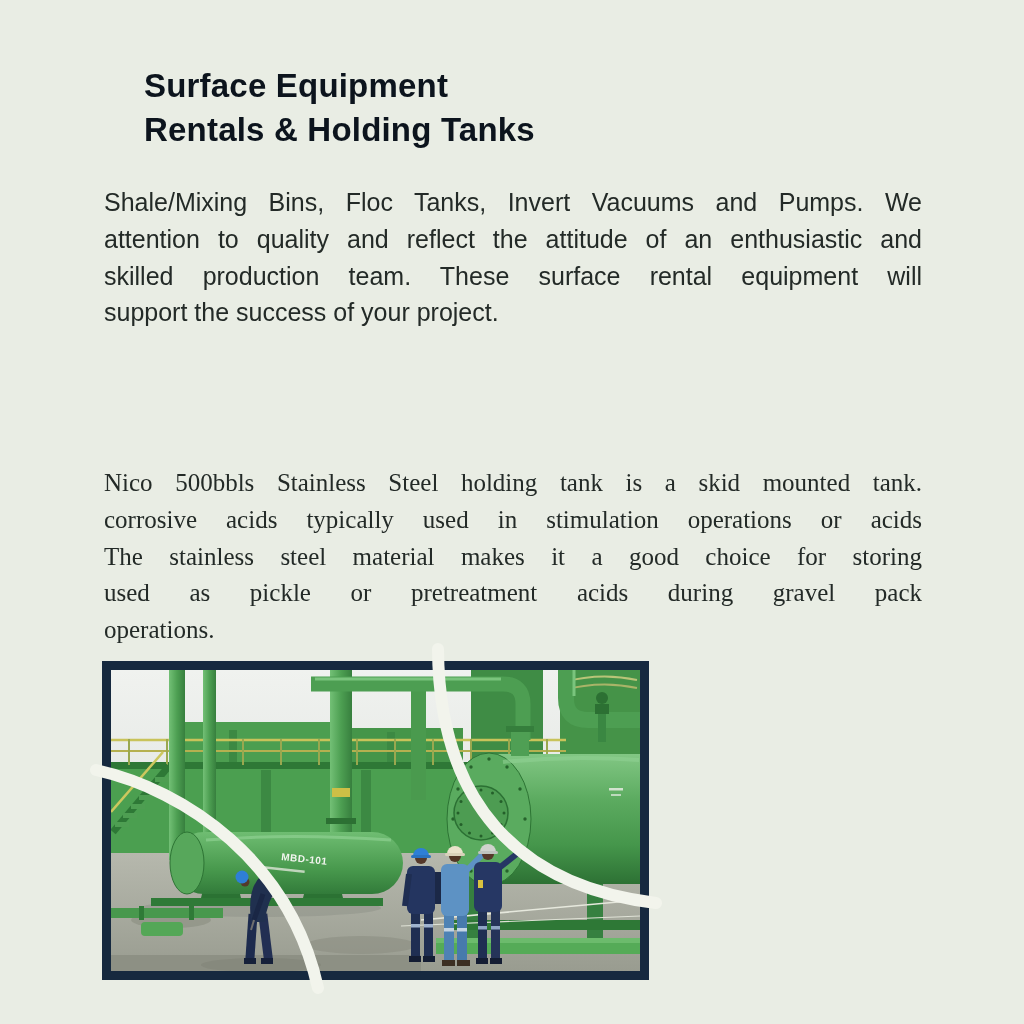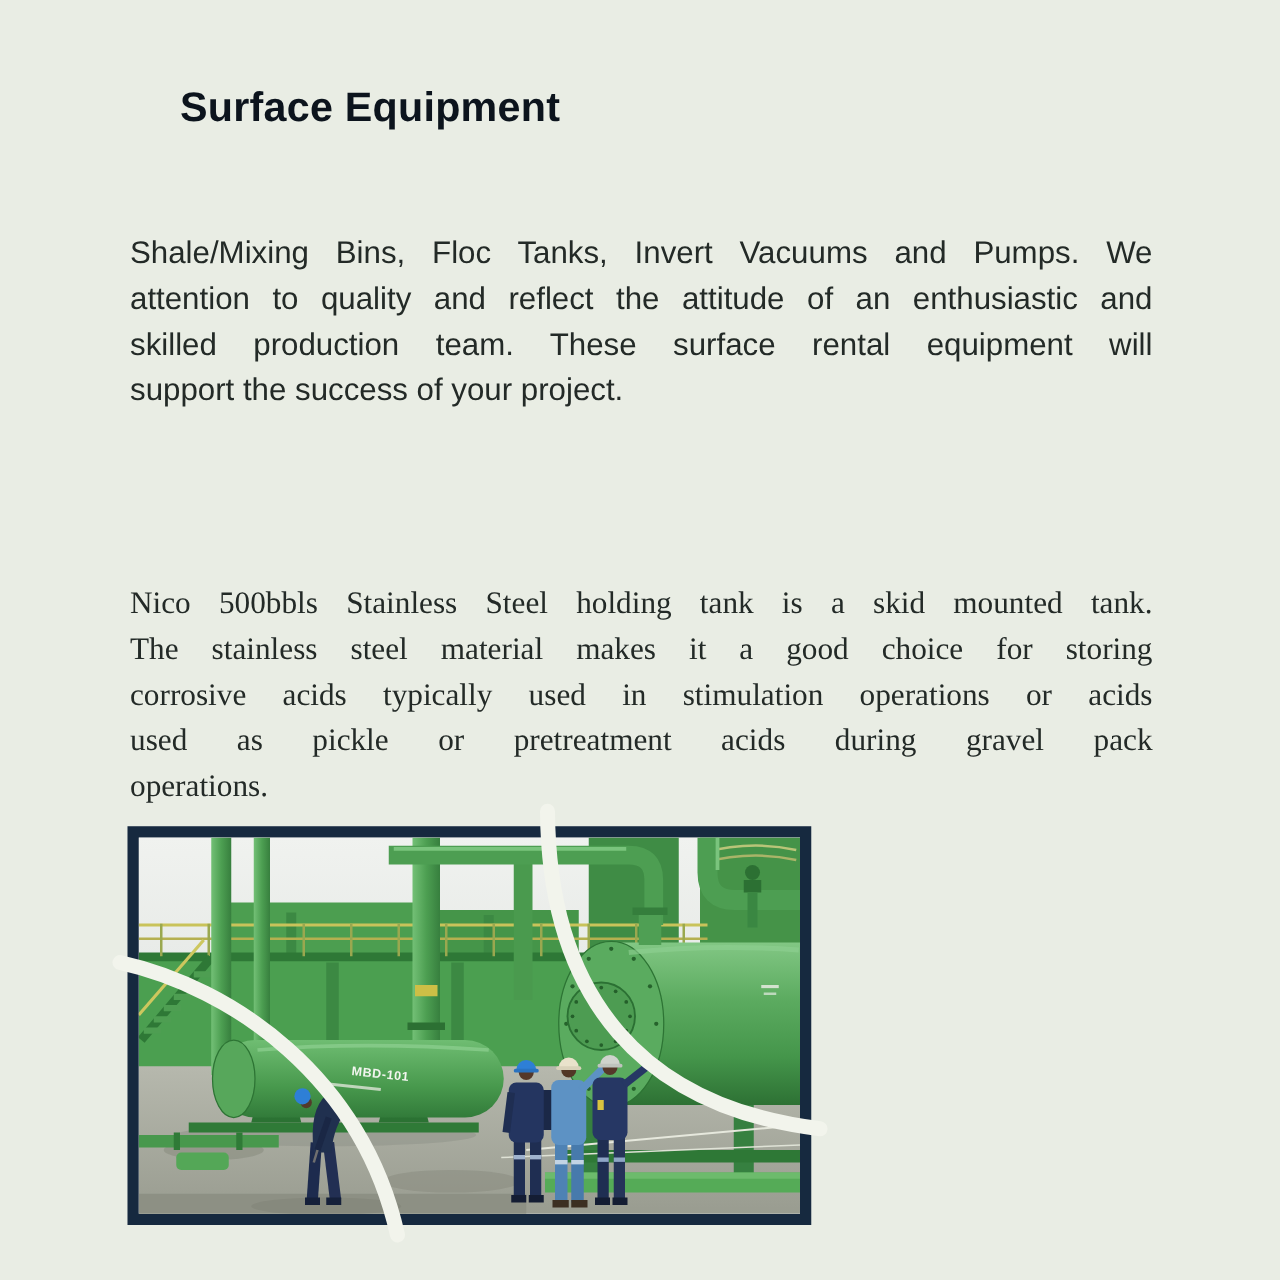--- a/index.html
+++ b/index.html
@@ -41,33 +41,34 @@
     pointer-events:none;
   }
 </style>
 </head>
 <body>
 
 <div id="page">
 
   <div id="heading">
     <div>Surface Equipment</div>
+    <div>Rentals &amp; Holding Tanks</div>
   </div>
 
   <div id="para1" class="para">
     <div class="jline">Shale/Mixing Bins, Floc Tanks, Invert Vacuums and Pumps. We</div>
     <div class="jline">attention to quality and reflect the attitude of an enthusiastic and</div>
     <div class="jline">skilled production team. These surface rental equipment will</div>
     <div class="jline last">support the success of your project.</div>
   </div>
 
   <div id="para2" class="para">
     <div class="jline">Nico 500bbls Stainless Steel holding tank is a skid mounted tank.</div>
+    <div class="jline">corrosive acids typically used in stimulation operations or acids</div>
     <div class="jline">The stainless steel material makes it a good choice for storing</div>
-    <div class="jline">corrosive acids typically used in stimulation operations or acids</div>
     <div class="jline">used as pickle or pretreatment acids during gravel pack</div>
     <div class="jline last">operations.</div>
   </div>
 
   <div id="photo-frame">
     <svg viewBox="0 0 529 301" preserveAspectRatio="none">
       <defs>
         <linearGradient id="gSky" x1="0" y1="0" x2="0" y2="1">
           <stop offset="0" stop-color="#f0f2ef"></stop>
             <stop offset="1" stop-color="#d7dcd9"></stop>

